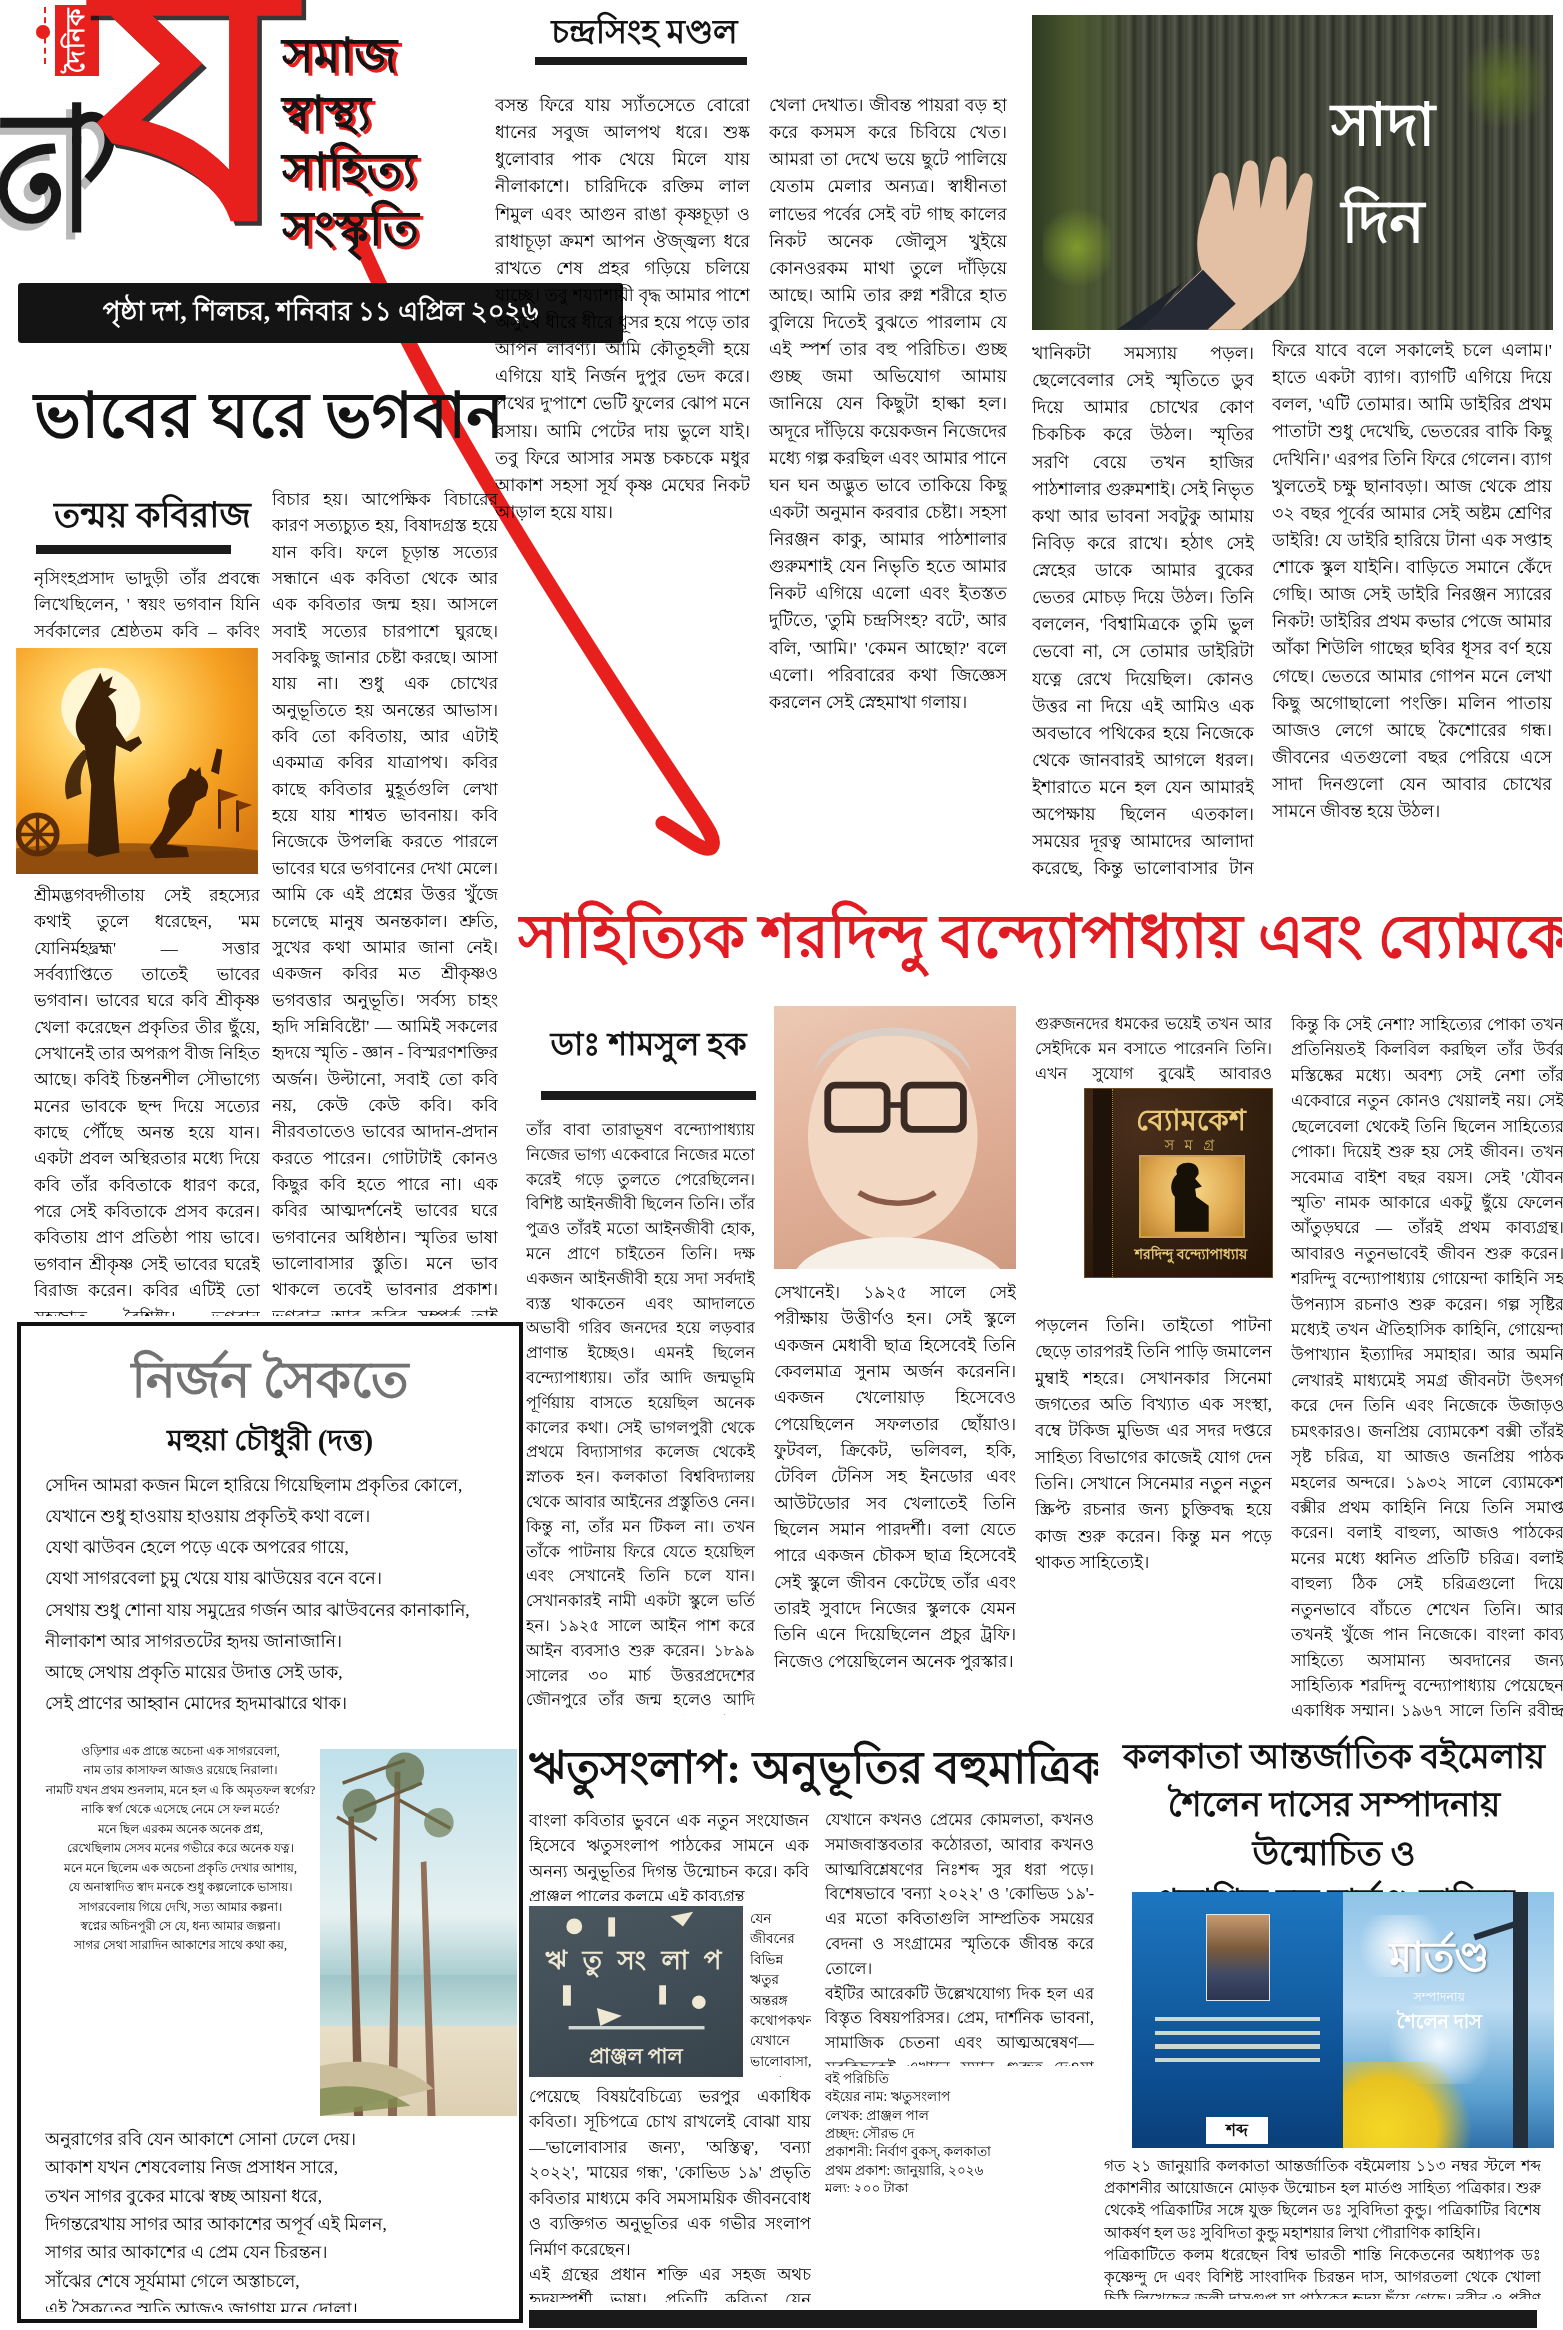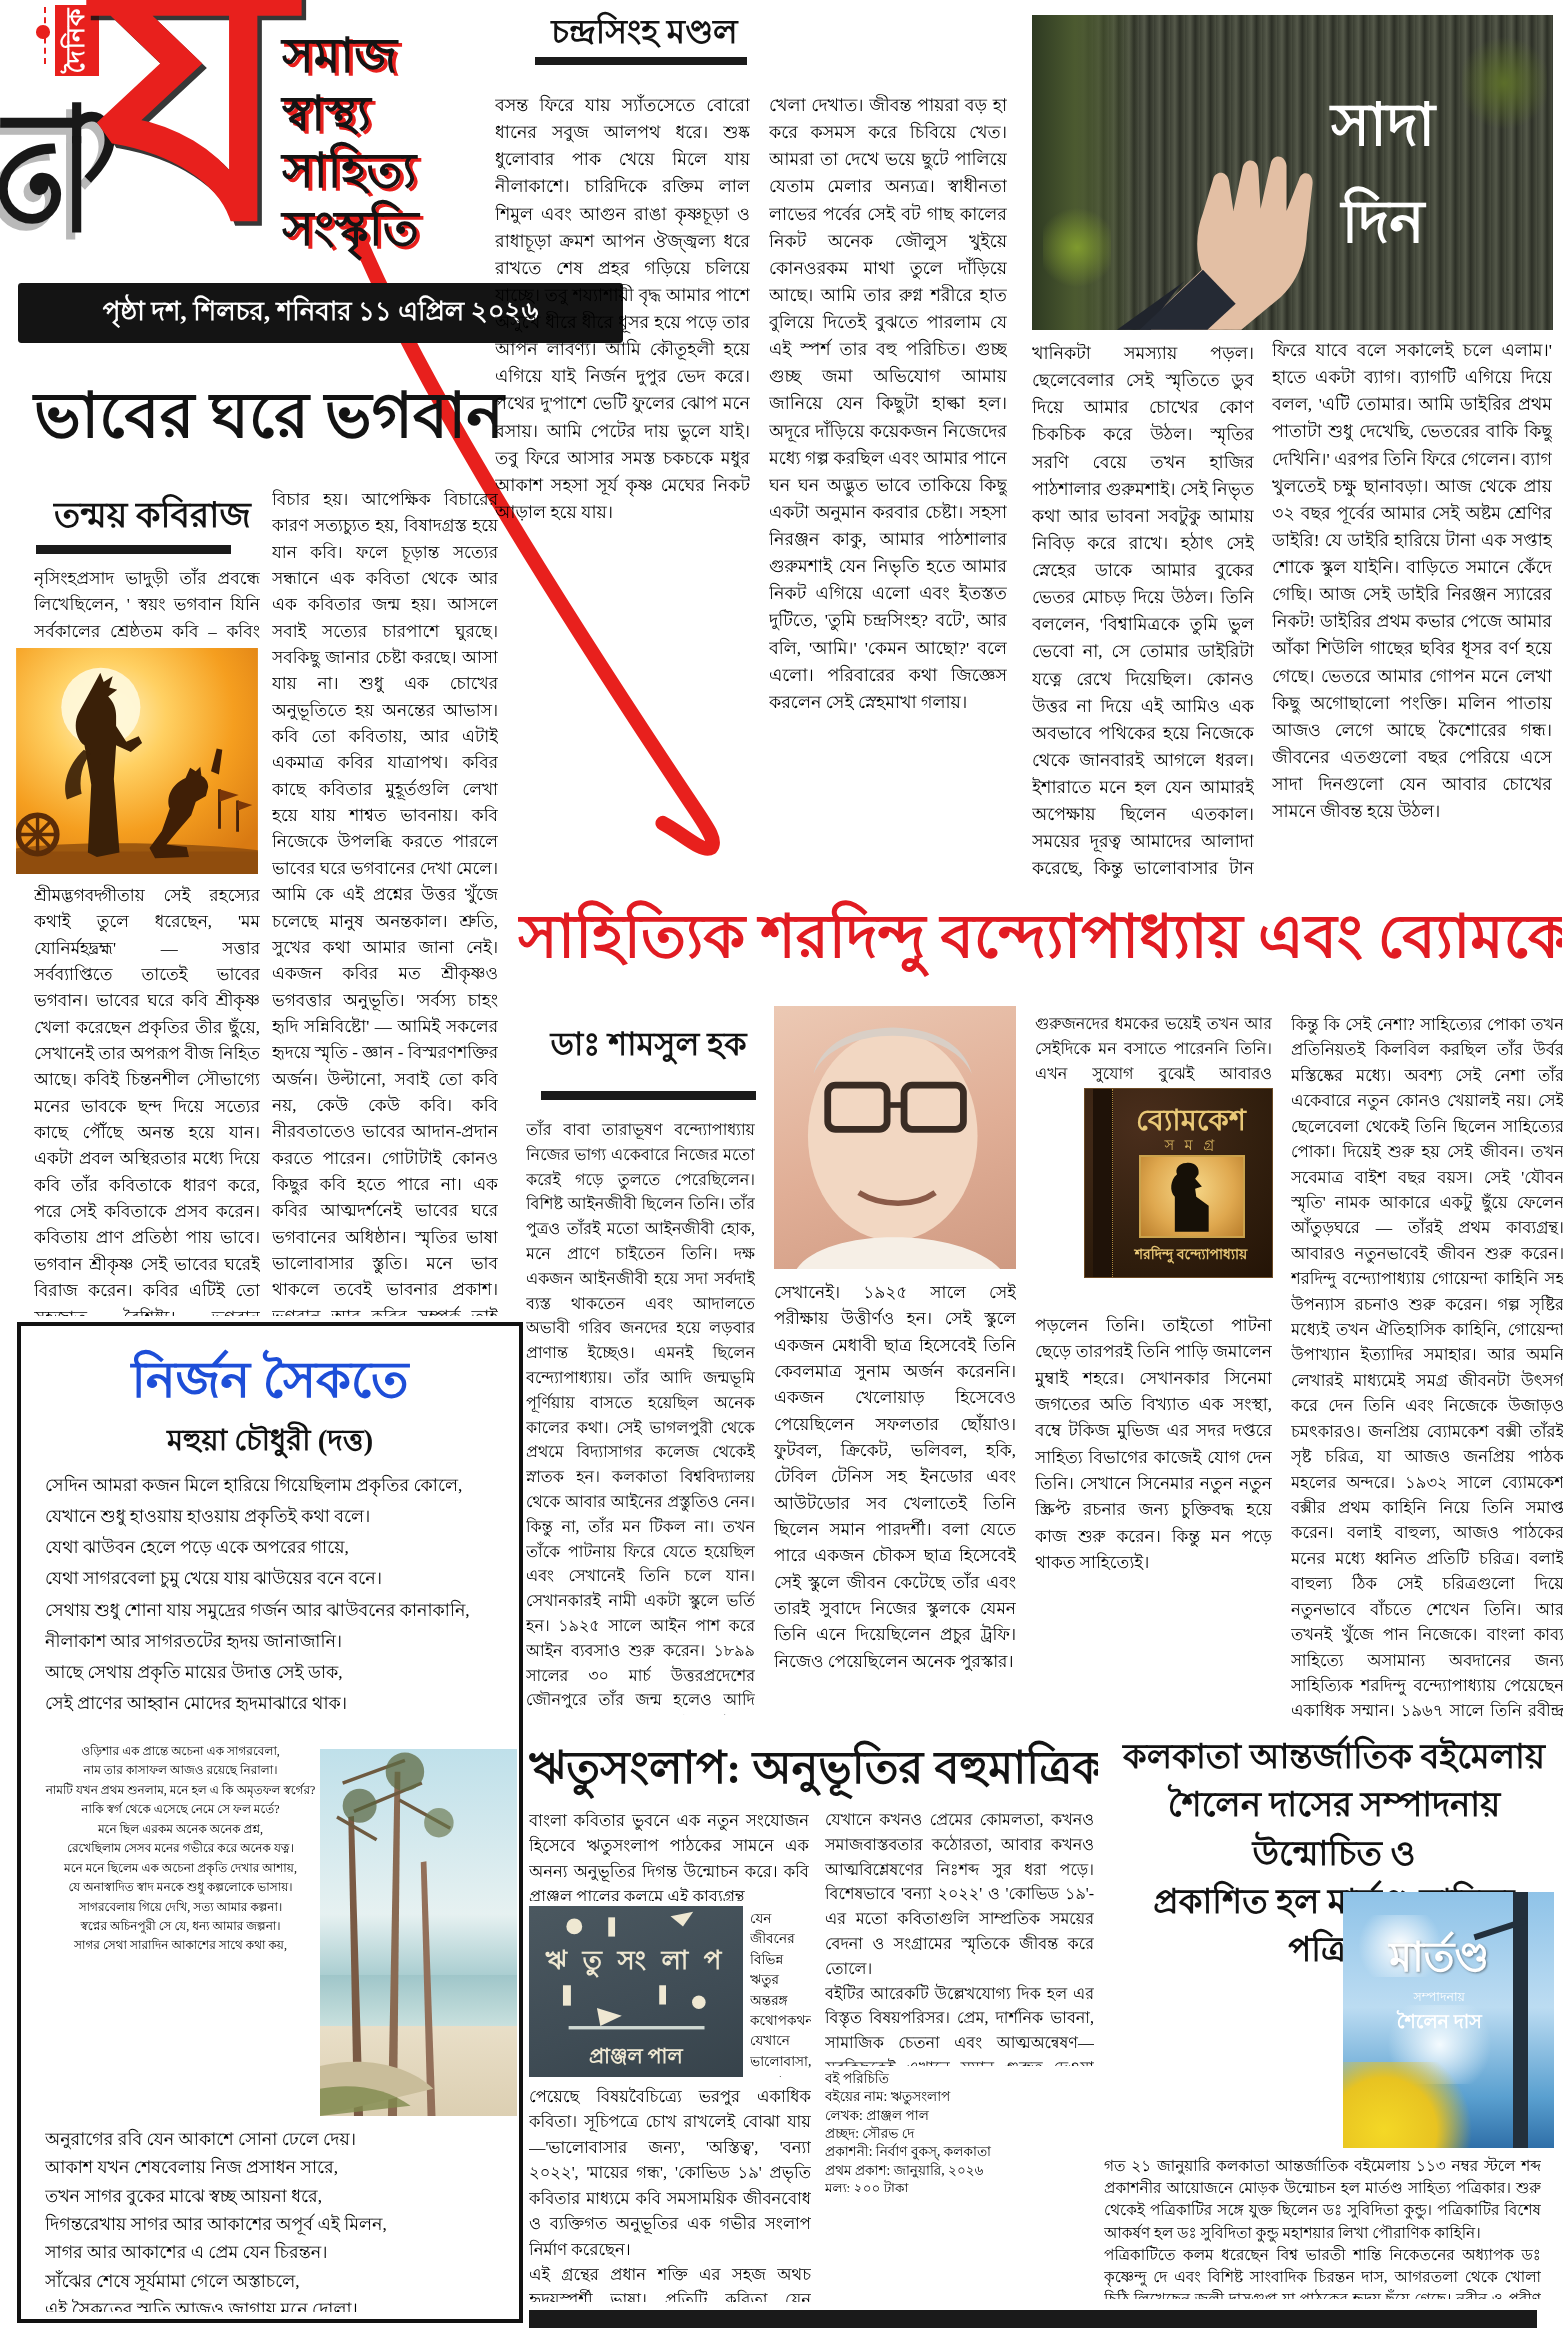--- a/index.html
+++ b/index.html
@@ -14,21 +14,21 @@
   .dainik-box{background:#e8201d;display:flex;align-items:center;justify-content:center;}
   .dainik-text{transform:rotate(-90deg);color:#fff;font-weight:900;font-size:25px;letter-spacing:1.1px;font-family:"Liberation Sans",sans-serif;}
   .micro-strip{border-left:2.3px dashed #e8201d;}
   .supp-black{transform:rotate(90deg);transform-origin:0 0;font-weight:900;color:#181818;text-shadow:6.8px 5.7px 0 #b9b9b9;font-size:119px;line-height:1;text-align:center;}
   .supp-red{color:#e8201d;font-weight:900;line-height:0.9;text-shadow:4.5px 4.5px 0 rgba(20,20,20,0.85);}
   .supp-words{font-weight:900;font-size:48px;line-height:1.2;color:#141414;text-shadow:3.4px 2.8px 0 #e8201d;font-family:"Liberation Sans",sans-serif;}
   .dateline{background:#141414;color:#fff;display:flex;align-items:center;justify-content:center;font-weight:700;font-size:26px;border-radius:3.4px;}
   
   .photo{overflow:hidden;}
   .caption-on-photo{color:#ffffff;font-weight:800;line-height:1.55;}
-  .blue-title{color:#1d4ed8;font-weight:900;}
+  .blue-title{color:#737373;font-weight:900;}
   .poem-box{border:4.5px solid #121212;background:#fff;}
   .red-headline{color:#e11b22;font-weight:900;}
   .cover-byomkesh{background:radial-gradient(circle at 30% 20%, #4a2e1c 0%, #33200f 55%, #241406 100%);border:1.7px solid #6b4a24;}
   .cover-ritu{background:linear-gradient(160deg,#4b5860 0%, #3f4c55 60%, #37434b 100%);}
   .martanda-left{background:linear-gradient(180deg,#1d77c0 0%, #0d4f92 70%, #0a3f7a 100%);}
   .martanda-right{background:linear-gradient(180deg,#8fc3e8 0%, #bcdcf2 45%, #5aa0d0 80%, #2f6fa8 100%);}
   .footer-bar{background:#1a1a1a;}
 </style>
 </head>
 <body>
@@ -221,20 +221,27 @@
 প্রকাশনী: নির্বাণ বুকস্, কলকাতা
 প্রথম প্রকাশ: জানুয়ারি, ২০২৬
 মূল্য: ২০০ টাকা
 পৃষ্ঠা সংখ্যা: ৮০ পৃষ্ঠা
 ধরন: কাব্যগ্রন্থ</div>
 
 <div class="abs headline center pre" style="left:1104px;top:1733px;width:460px;font-size:34px;line-height:1.42;">কলকাতা আন্তর্জাতিক বইমেলায়
 শৈলেন দাসের সম্পাদনায় উন্মোচিত ও
 প্রকাশিত হল মার্তণ্ড সাহিত্য পত্রিকা</div>
 <div class="abs photo" style="left:1132px;top:1892px;width:422px;height:256px;">
+  <div class="abs martanda-left" style="left:0;top:0;width:211px;height:256px;">
+    <div class="abs" style="left:74px;top:21.5px;width:62px;height:85px;background:linear-gradient(180deg,#c79a6e 0%,#7a5a3c 40%,#3e4a66 70%,#2c3550 100%);border:1.7px solid #dfe8f2;"></div>
+    <div class="abs" style="left:22.6px;top:125px;width:165px;height:54px;background:repeating-linear-gradient(180deg,rgba(235,240,220,0.85) 0 4.5px,rgba(13,79,146,0) 4.5px 13.6px);"></div>
+    <div class="abs center" style="left:74px;top:225px;width:62px;height:27px;background:#ffffff;color:#111;font-weight:900;font-size:17px;line-height:27px;">
+      <span>শব্দ</span>
+    </div>
+  </div>
   <div class="abs martanda-right" style="left:211px;top:0;width:211px;height:256px;">
     <div class="abs" style="left:5.7px;top:22.6px;width:102px;height:62px;background:radial-gradient(circle,#ffffff 0%,rgba(255,255,255,0) 70%);"></div>
     <div class="abs" style="left:34px;top:113px;width:125px;height:79px;background:radial-gradient(circle,#f4fbff 0%,rgba(255,255,255,0) 70%);"></div>
     <div class="abs" style="left:0px;top:170px;width:136px;height:86px;background:radial-gradient(circle at 30% 80%,#f4d826 0%,#e8c321 45%,rgba(232,195,33,0) 75%);"></div>
     <div class="abs" style="left:170px;top:0;width:14.7px;height:256px;background:#23303c;"></div>
     <div class="abs" style="left:130px;top:34px;width:54px;height:5.7px;background:#23303c;transform:rotate(-18deg);"></div>
     <div class="abs center" style="left:11.3px;top:33px;width:170px;font-size:41px;font-weight:900;color:#ffffff;text-shadow:1.1px 1.1px 2.3px rgba(0,0,0,0.4);">মার্তণ্ড</div>
     <div class="abs center" style="left:11.3px;top:96px;width:170px;font-size:12.5px;color:#ffffff;">সম্পাদনায়</div>
     <div class="abs center" style="left:11.3px;top:115px;width:170px;font-size:19px;font-weight:700;color:#ffffff;">শৈলেন দাস</div>
   </div>

